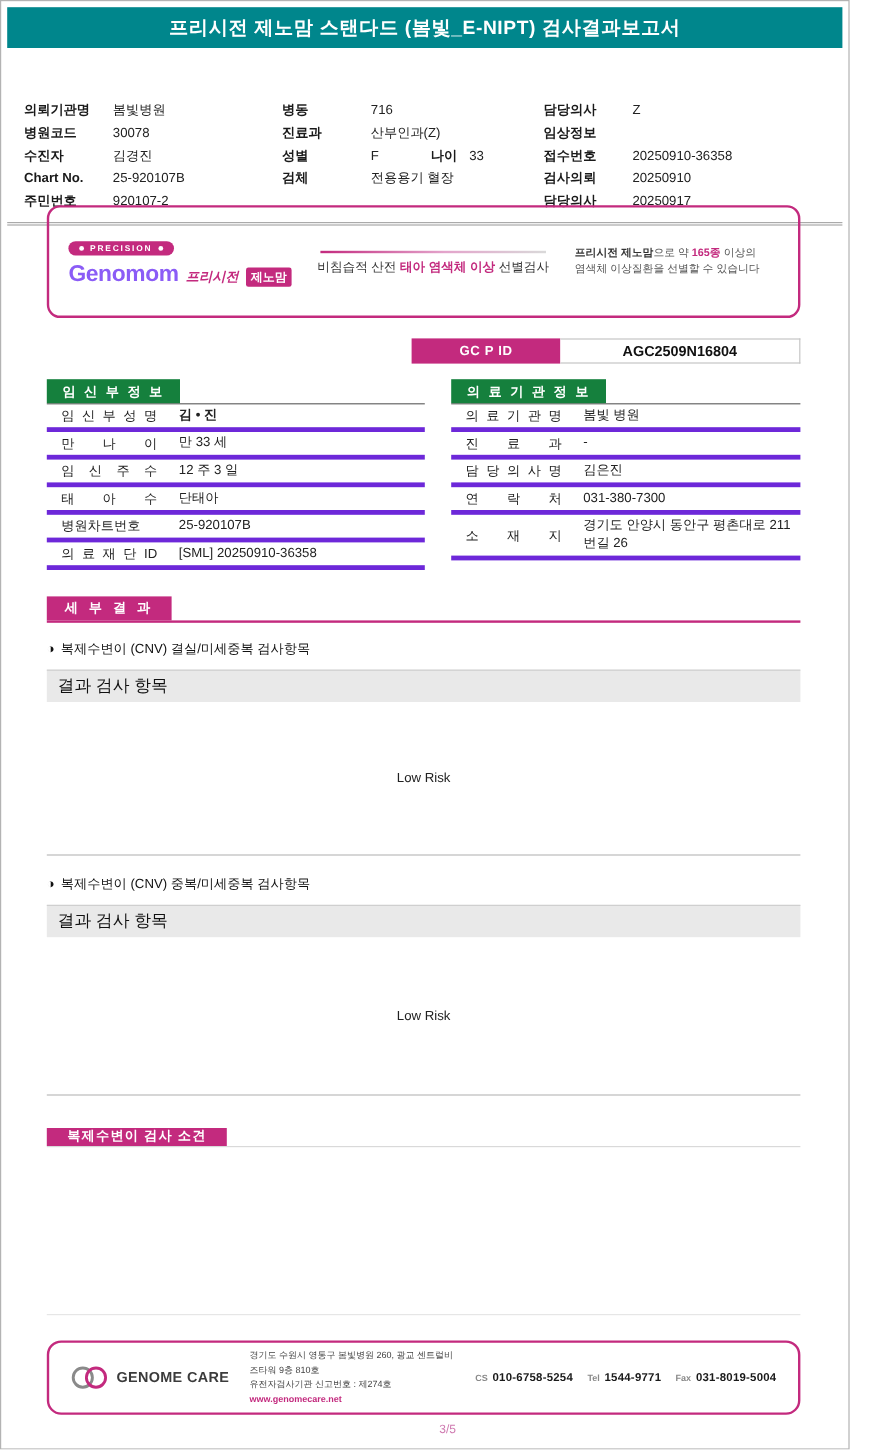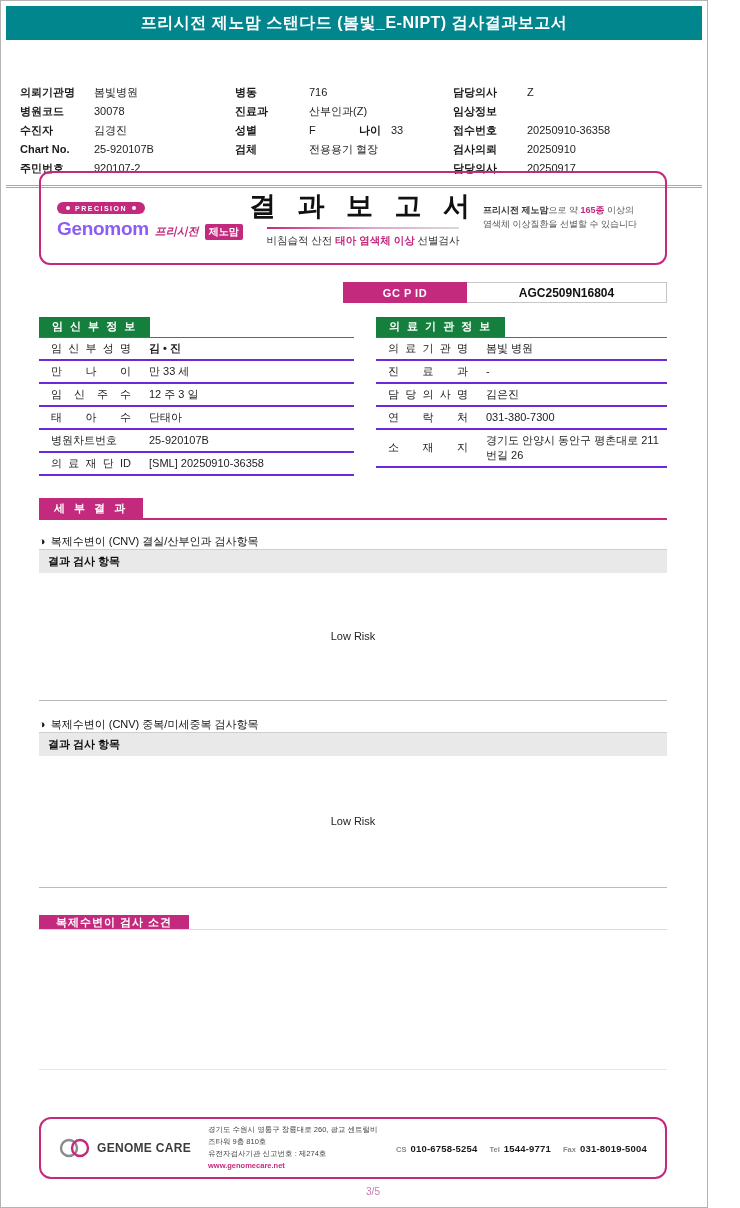--- a/index.html
+++ b/index.html
@@ -76,39 +76,39 @@
 
   
   .tables-row { margin-top: 13px; display: flex; gap: 22px; align-items: flex-start; }
   .info-table.left { width: 315px; flex: none; }
   .info-table.right { flex: 1; }
   .it-tab {
     display: inline-block; background: #15803d; color: #fff;
     font-size: 11px; font-weight: bold; padding: 2.5px 13px; letter-spacing: 2px;
   }
   .it-rows { border-top: 1.5px solid #666; }
-  .it-row { display: flex; align-items: center; min-height: 23px; border-bottom: 2px solid #6d28d9; font-size: 11px; }
+  .it-row { display: flex; align-items: center; min-height: 23px; border-bottom: 4px solid #6d28d9; font-size: 11px; }
   .it-row.tall { min-height: 38px; }
   .it-lbl {
     width: 104px; flex: none; padding: 0 12px 0 12px;
     text-align: justify; text-align-last: justify; color: #222;
   }
   .it-val { flex: 1; padding: 2px 4px 2px 6px; color: #222; line-height: 1.35; }
   .it-val.bold { font-weight: bold; }
 
   
   .section-row { margin-top: 22px; border-bottom: 2px solid #C32A7E; line-height: 0; }
   .section-tab {
     display: inline-block; background: #C32A7E; color: #fff; font-weight: bold;
     font-size: 11px; padding: 3px 15px; letter-spacing: 3px; line-height: 1.3;
   }
   .block-heading { margin-top: 14px; font-size: 11px; color: #111; display: flex; align-items: center; gap: 5px; }
   .block-thead {
-    margin-top: 0; background: #e9e9e9; border-top: 1px solid #cfcfcf;
-    font-weight: bold; font-size: 11px; padding: 4px 9px; color: #111;
+    margin-top: 10px; background: #e9e9e9; border-top: 1px solid #cfcfcf;
+    font-weight: normal; font-size: 14px; padding: 4px 9px; color: #111;
   }
   .block-body {
     border-bottom: 1px solid #bbb; display: flex; align-items: center; justify-content: center;
     font-size: 11px; color: #222;
   }
   .block-body.b1 { height: 128px; }
   .block-body.b2 { height: 132px; }
   .gap16 { margin-top: 16px; }
 
   
@@ -219,21 +219,20 @@
           <span>PRECISION</span>
           <span class="dot"></span>
         </span>
         <div class="rc-brandline">
           <span class="rc-brand">Genomom</span>
           <span class="rc-kr1">프리시전</span>
           <span class="rc-kr2">제노맘</span>
         </div>
       </div>
       <div class="rc-center">
-        <div class="rc-title">결 과 보 고 서</div>
         <div class="rc-underline"></div>
         <div class="rc-sub">
           <span>비침습적 산전 </span><span class="pink">태아 염색체 이상</span><span> 선별검사</span>
         </div>
       </div>
       <div class="rc-tagline">
         <span class="b">프리시전 제노맘</span><span>으로 약 </span><span class="pink">165종</span><span> 이상의</span>
         <div>염색체 이상질환을 선별할 수 있습니다</div>
       </div>
     </div>
@@ -301,21 +300,21 @@
         </div>
       </div>
     </div>
 
     <div class="section-row">
       <div class="section-tab">세 부 결 과</div>
     </div>
 
     <div class="block-heading">
       <span>◑</span>
-      <span>복제수변이 (CNV) 결실/산부인과 검사항목</span>
+      <span>복제수변이 (CNV) 결실/미세중복 검사항목</span>
     </div>
     <div class="block-thead">결과 검사 항목</div>
     <div class="block-body b1">
       <span>Low Risk</span>
     </div>
 
     <div class="block-heading gap16">
       <span>◑</span>
       <span>복제수변이 (CNV) 중복/미세중복 검사항목</span>
     </div>
@@ -333,21 +332,21 @@
 
   <div class="footer">
     <div class="f-logo">
       <svg width="32" height="22" viewBox="0 0 32 22">
         <circle cx="10" cy="11" r="8" fill="none" stroke="#8a8a8a" stroke-width="2.4"></circle>
         <circle cx="21" cy="11" r="8" fill="none" stroke="#C32A7E" stroke-width="2.4"></circle>
       </svg>
       <span class="f-brand">GENOME CARE</span>
     </div>
     <div class="f-addr">
-      <div>경기도 수원시 영통구 창룡대로 260, 광교 센트럴비즈타워 9층 810호</div>
+      <div>경기도 수원시 영통구 봄빛병원 260, 광교 센트럴비즈타워 9층 810호</div>
       <div>유전자검사기관 신고번호 : 제274호</div>
       <div class="f-web">www.genomecare.net</div>
     </div>
     <div class="f-contacts">
       <span class="f-contact">
         <span class="f-cl">CS</span>
         <span class="f-cv">010-6758-5254</span>
       </span>
       <span class="f-contact">
         <span class="f-cl">Tel</span>

